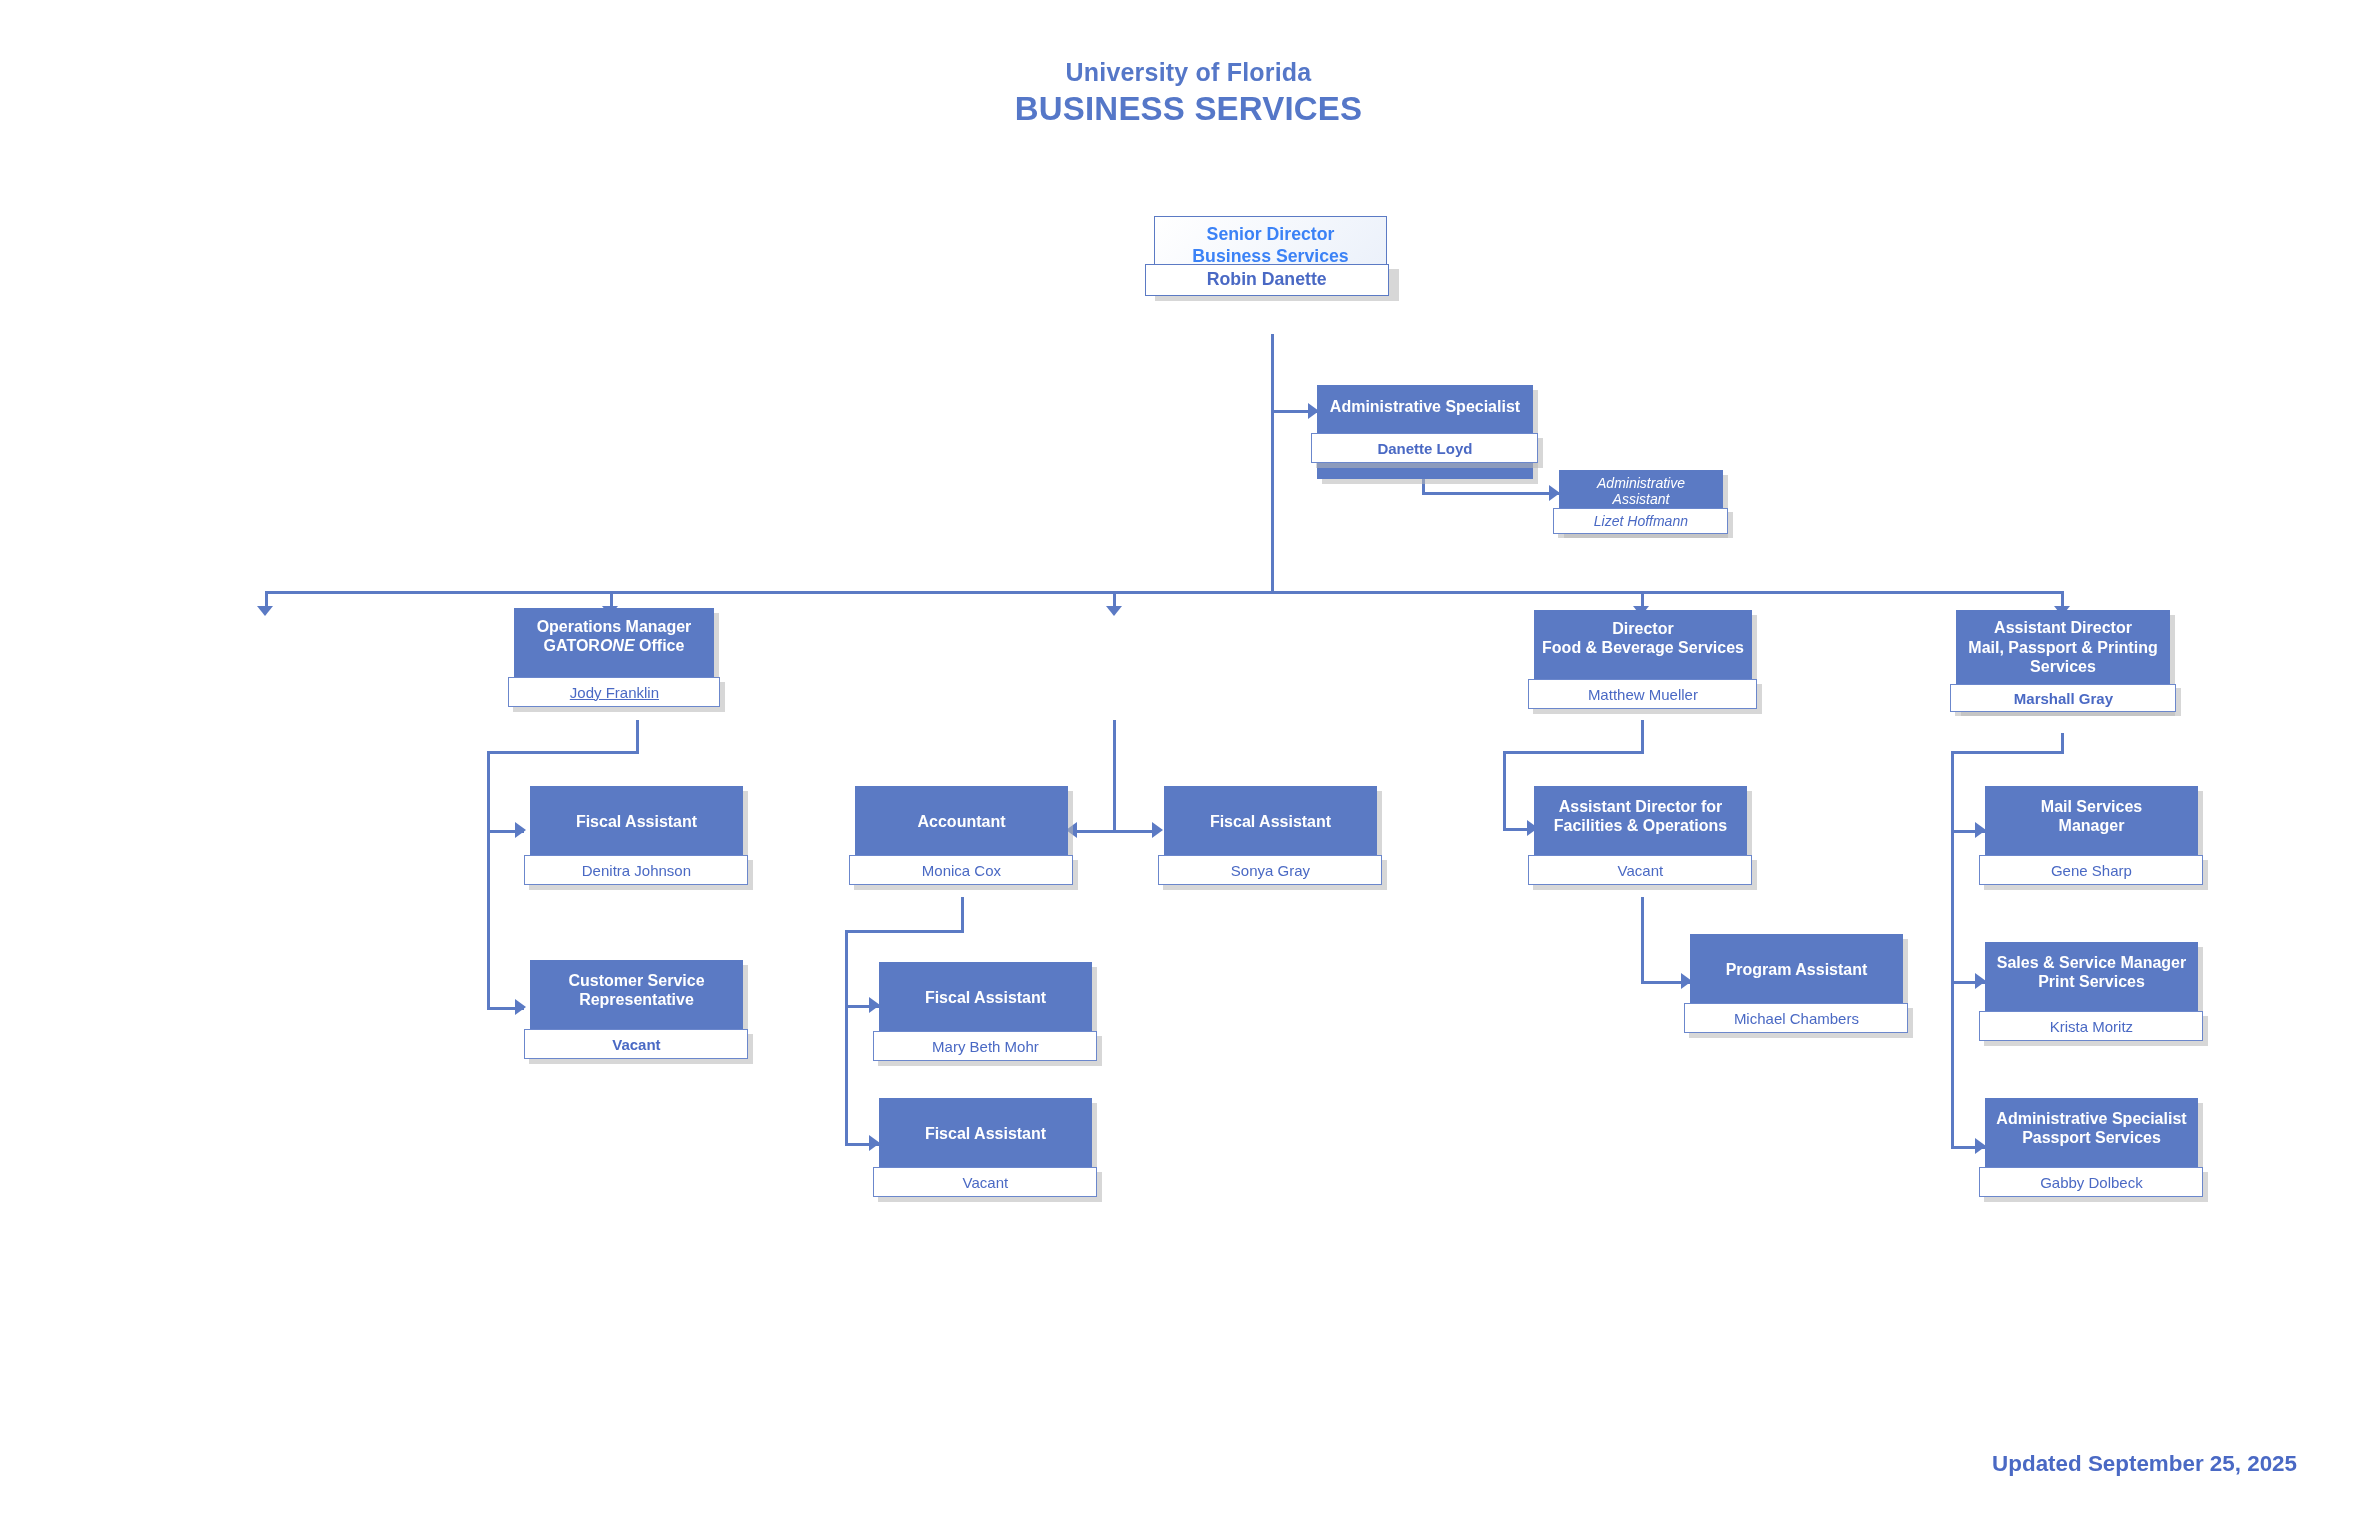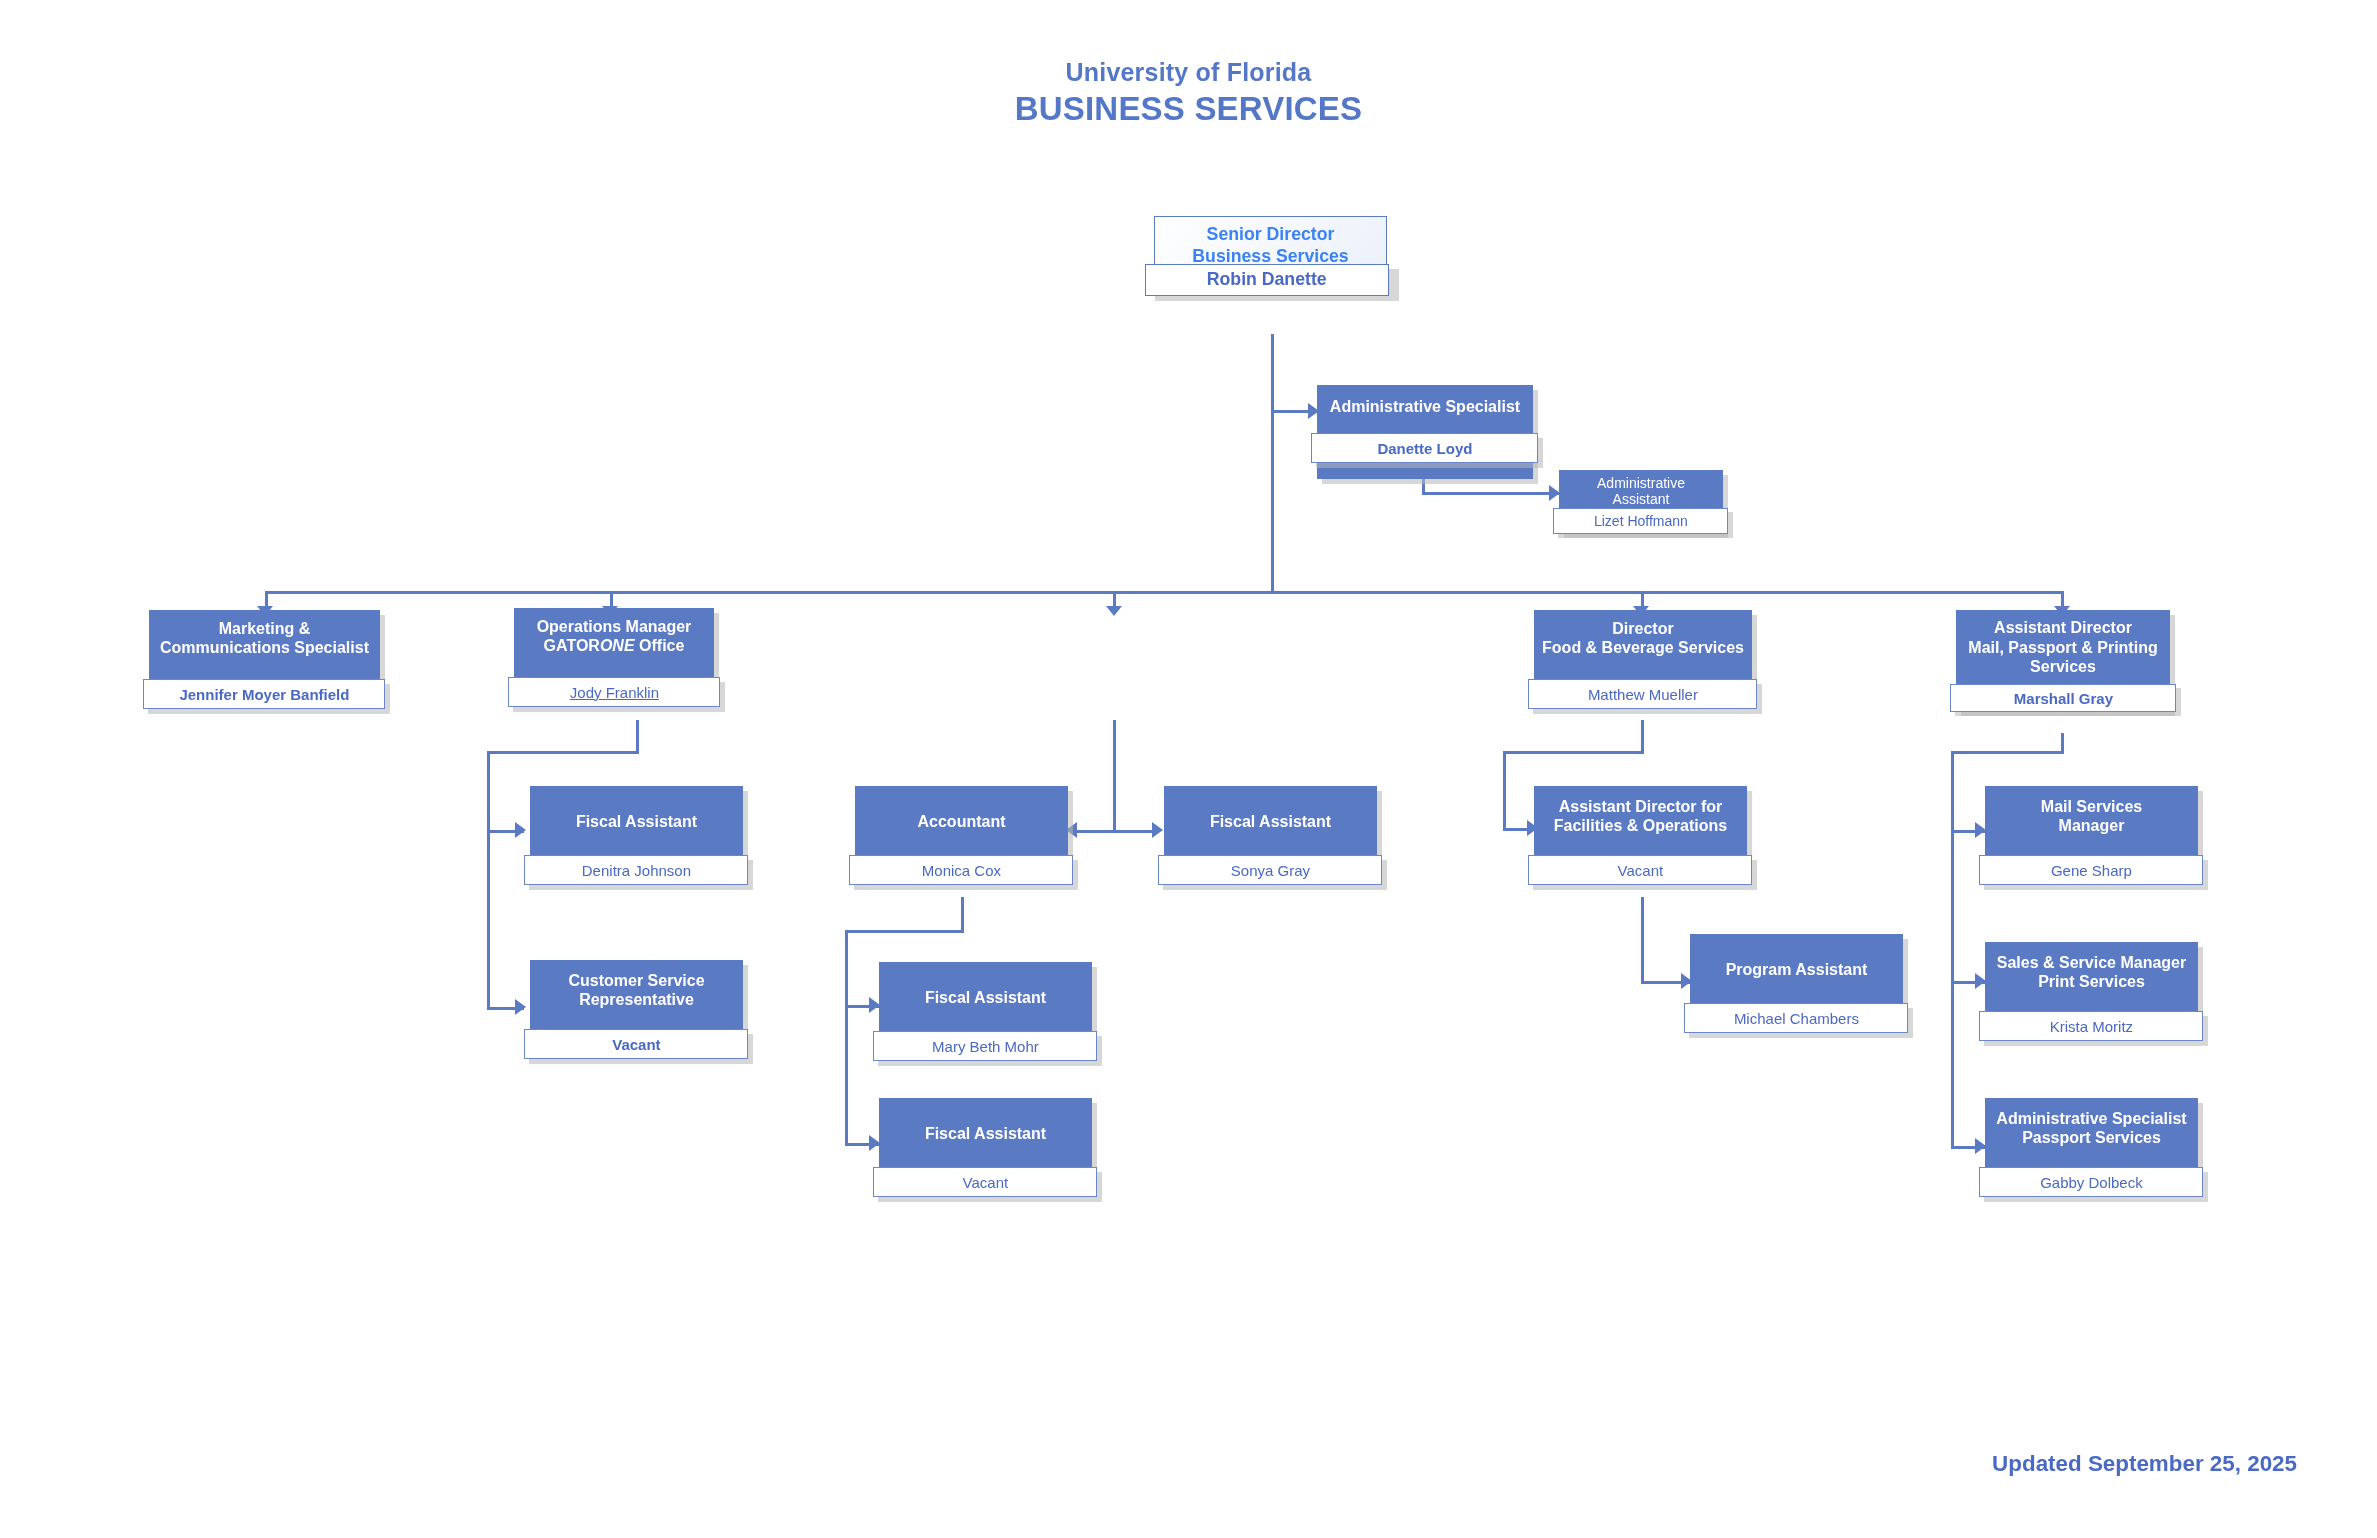--- a/index.html
+++ b/index.html
@@ -254,41 +254,31 @@
   <div class="node" style="left:1317px; top:385px; width:216px; height:94px;">
     <div class="shadow"></div>
     <div class="boxbody"></div>
     <div class="title" style="top:12px;">
       <div>Administrative Specialist</div>
     </div>
     <div class="namebar-shadow" style="left:-0.9px; top:53px; width:227px; height:30px;"></div>
     <div class="namebar" style="left:-5.6px; top:48px; width:227px; height:30px; font-weight:bold;">Danette Loyd</div>
   </div>
 
-  <div class="node" style="left:1559px; top:470px; width:164px; height:63px;">
+  <div class="node" style="left:1559px; top:470px; width:164px; height:63px;font-style:italic;">
     <div class="shadow"></div>
     <div class="boxbody"></div>
     <div class="title" style="top:4.7px; font-weight:normal; font-size:14px;">
       <div>Administrative</div>
       <div>Assistant</div>
     </div>
     <div class="namebar-shadow" style="left:-0.9px; top:42px; width:175px; height:26px;"></div>
     <div class="namebar" style="left:-5.6px; top:38px; width:175px; height:26px; font-size:14px;">Lizet Hoffmann</div>
   </div>
 
-  <div class="node" style="left:149px; top:610px; width:231px; height:94px;">
-    <div class="shadow"></div>
-    <div class="boxbody"></div>
-    <div class="title" style="top:9.3px;">
-      <div>Marketing &amp;</div>
-      <div>Communications Specialist</div>
-    </div>
-    <div class="namebar-shadow" style="left:-0.9px; top:74px; width:242px; height:30px;"></div>
-    <div class="namebar bold" style="left:-5.6px; top:69px; width:242px; height:30px;">Jennifer Moyer Banfield</div>
-  </div>
 
   <div class="node" style="left:514px; top:608px; width:200px; height:94px;">
     <div class="shadow"></div>
     <div class="boxbody"></div>
     <div class="title" style="top:9.3px;">
       <div>Operations Manager</div>
       <div><span>GATOR</span><span class="ital">ONE</span><span> Office</span></div>
     </div>
     <div class="namebar-shadow" style="left:-0.9px; top:74px; width:212px; height:30px;"></div>
     <div class="namebar" style="left:-5.6px; top:69px; width:212px; height:30px;text-decoration:underline;">Jody Franklin</div>

